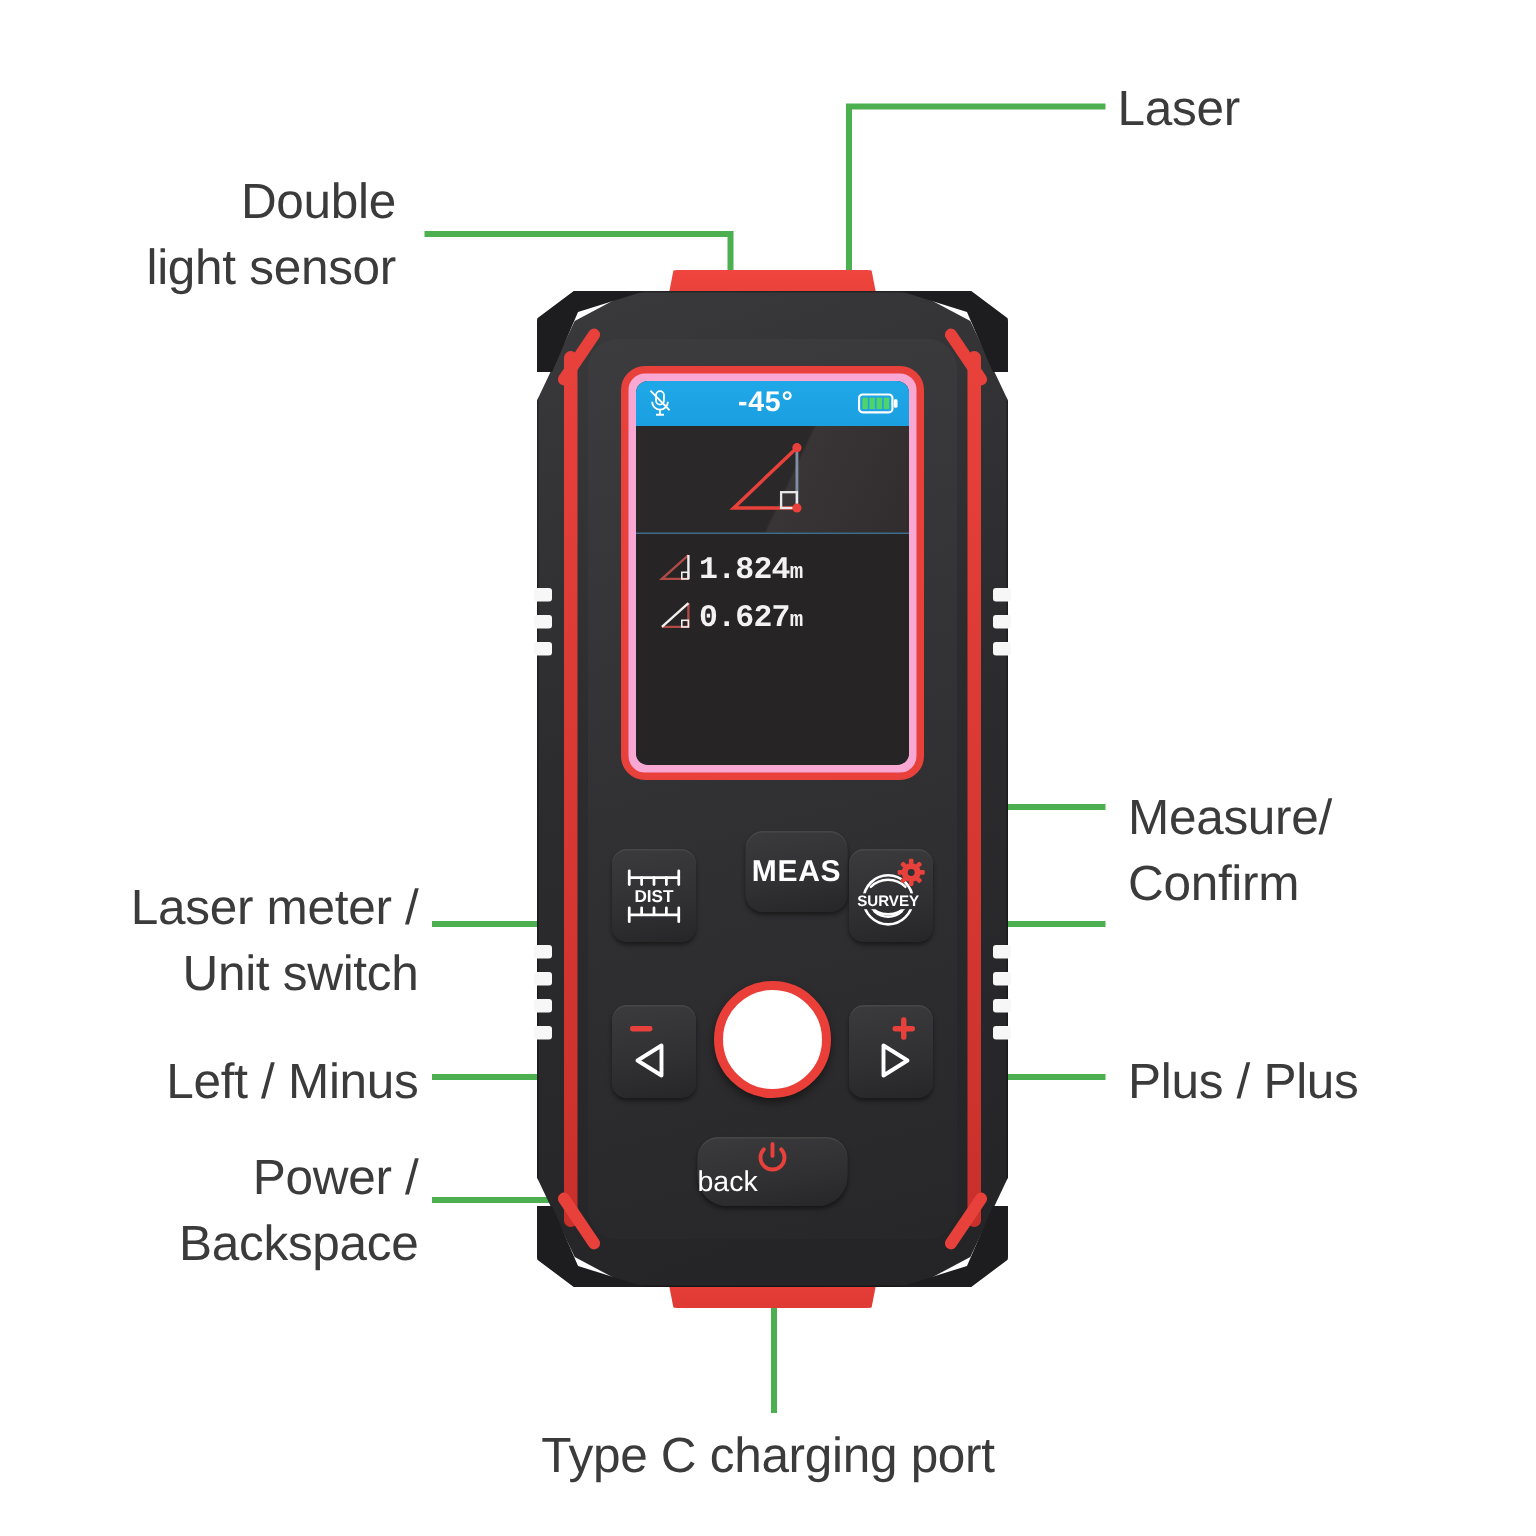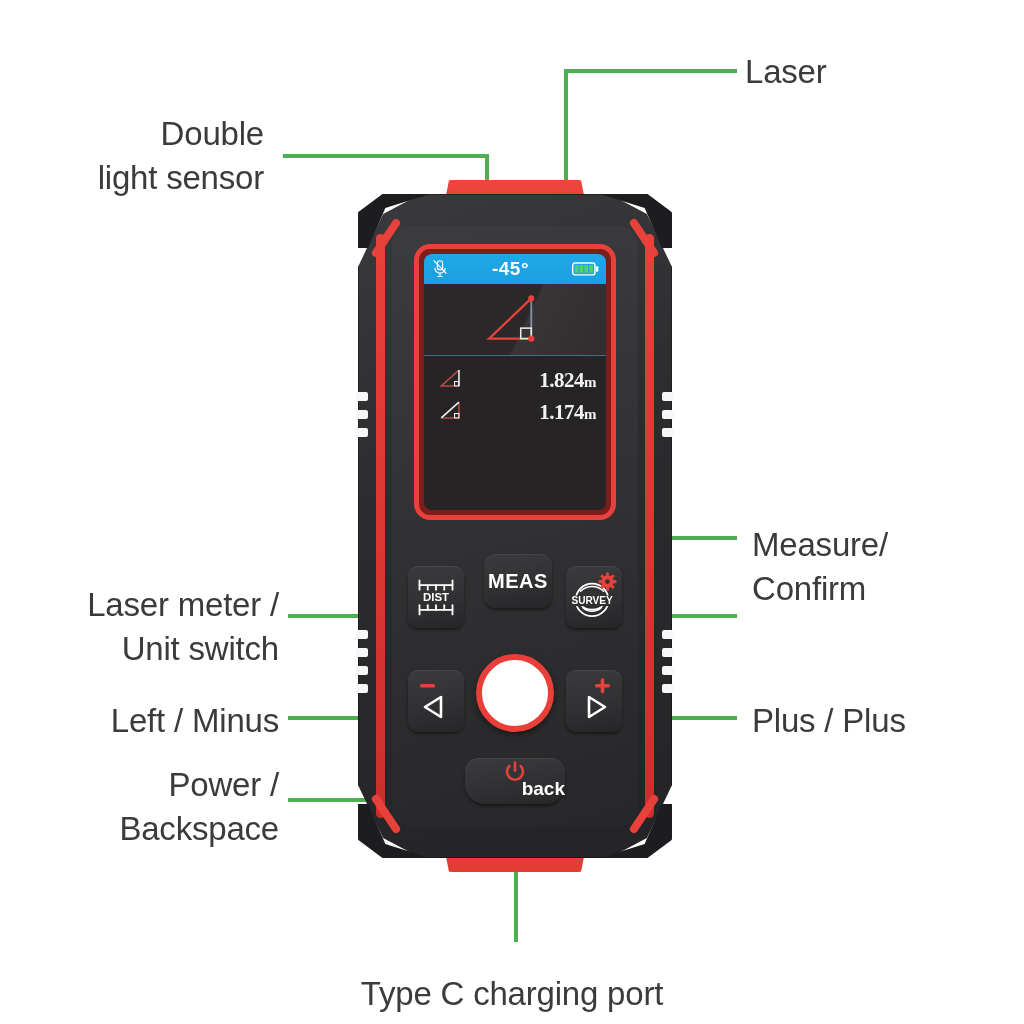--- a/index.html
+++ b/index.html
@@ -129,21 +129,21 @@
     border-radius: 20px;
   }
 
   
   .bezel {
     position: absolute;
     left: 62px; top: 64px;
     width: 202px; height: 276px;
     border: 5px solid #e8413b;
     border-radius: 16px;
-    background: #7f1d1d;
+    background: #f9a8d4;
     padding: 5px;
   }
   .screen {
     width: 100%; height: 100%;
     background: #262425;
     border-radius: 8px;
     overflow: hidden;
     position: relative;
     display: flex; flex-direction: column;
   }
@@ -176,56 +176,55 @@
   }
   .row {
     display: flex;
     align-items: center;
     height: 32px;
     padding: 0 10px 0 12px;
   }
   .row .tri { width: 30px; flex: 0 0 30px; }
   .row .val {
     flex: 1 1 auto;
-    text-align: right;
     font-size: 21px;
     font-weight: bold;
     color: #f2f2f2;
     letter-spacing: -0.5px;
-    font-family: Liberation Serif, serif;
+    font-family: Liberation Mono, monospace;
   }
   .row .val .unit { font-size: 15px; }
   .row.highlight .val { color: #22a3e8; }
   .row.spacer { height: 22px; }
 
   
   .btn {
     position: absolute;
     background: linear-gradient(170deg,#3b3b3d,#303032 60%,#262628);
     border-radius: 10px;
     box-shadow: 0 2px 3px rgba(0,0,0,.45), inset 0 1px 0 rgba(255,255,255,.07);
     display: flex; align-items: center; justify-content: center;
   }
   .btn-dist { left: 56px;  top: 386px; width: 56px; height: 62px; text-decoration: underline; }
-  .btn-meas { left: 132px; top: 374px; width: 68px; height: 54px; border-radius: 12px; text-align: center; }
+  .btn-meas { left: 145px; top: 374px; width: 68px; height: 54px; border-radius: 12px; text-align: center; }
   .btn-survey{ right: 56px; top: 386px; width: 56px; height: 62px; }
   .btn-left  { left: 56px;  top: 490px; width: 56px; height: 62px; }
   .btn-right { right: 56px; top: 490px; width: 56px; height: 62px; }
   .btn-back {
     left: 50%; transform: translateX(-50%);
     top: 578px; width: 100px; height: 46px;
     border-radius: 14px 14px 20px 20px;
   }
   .meas-label {
     color: #fff; font-weight: bold; font-size: 20px;
     letter-spacing: 0.5px;
   }
   .back-label {
-    color: #fff; font-weight: bold; font-size: 19px;
-    position: absolute; bottom: 4px; left: 0; right: 0; text-align: right;
+    color: #fff; font-weight: normal; font-size: 19px;
+    position: absolute; bottom: 4px; left: 0; right: 0; text-align: left;
   }
   .center-btn {
     position: absolute;
     left: 50%; transform: translateX(-50%);
     top: 474px;
     width: 78px; height: 78px;
     border-radius: 50%;
     background: #ffffff;
     border: 6px solid #ea3f39;
     box-shadow: 0 3px 6px rgba(0,0,0,.45);
@@ -271,21 +270,21 @@
   <div class="callout right-al" style="right:745px; top:583px; width:290px;">Laser meter /
 Unit switch</div>
 
   <div class="callout right-al" style="right:745px; top:699px; width:290px;">Left / Minus</div>
 
   <div class="callout left-al" style="left:752px; top:699px; width:270px;">Plus / Plus</div>
 
   <div class="callout right-al" style="right:745px; top:763px; width:290px;">Power /
 Backspace</div>
 
-  <div class="callout center-al" style="left:0; right:0; top:972px;">Type C charging port</div>
+  <div class="callout center-al" style="left:0; right:0; top:948px;">Type C charging port</div>
 
   <div id="device">
 
     <div class="cap top"></div>
     <div class="cap bottom"></div>
 
     <div class="body-outer"></div>
 
     <div class="corner tl"></div>
     <div class="corner tr"></div>
@@ -381,21 +380,21 @@
           </div>
 
           <div class="row">
             <span class="tri">
               <svg width="30" height="24" viewBox="0 0 34 26">
                 <polyline points="26,4 26,22 6,22" fill="none" stroke="#b04a46" stroke-width="1.8"></polyline>
                 <line x1="26" y1="4" x2="6" y2="22" stroke="#f0f0f0" stroke-width="1.8"></line>
                 <rect x="21" y="17" width="5" height="5" fill="none" stroke="#f0f0f0" stroke-width="1.2"></rect>
               </svg>
             </span>
-            <span class="val"><span>1.174</span><span class="unit">m</span></span>
+            <span class="val"><span>0.627</span><span class="unit">m</span></span>
           </div>
 
           <div class="row spacer"></div>
 
 
         </div>
       </div>
     </div>
 
     <div class="btn btn-dist">

